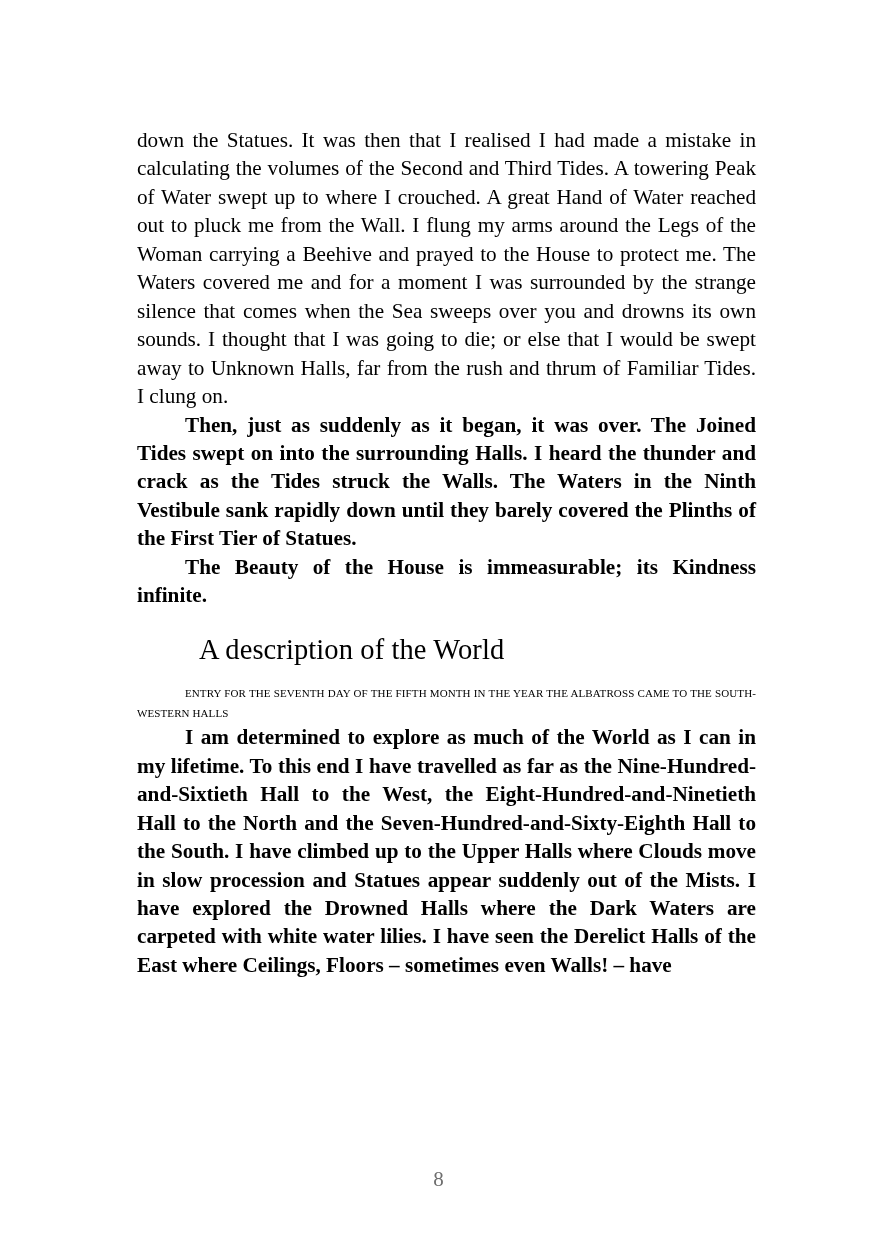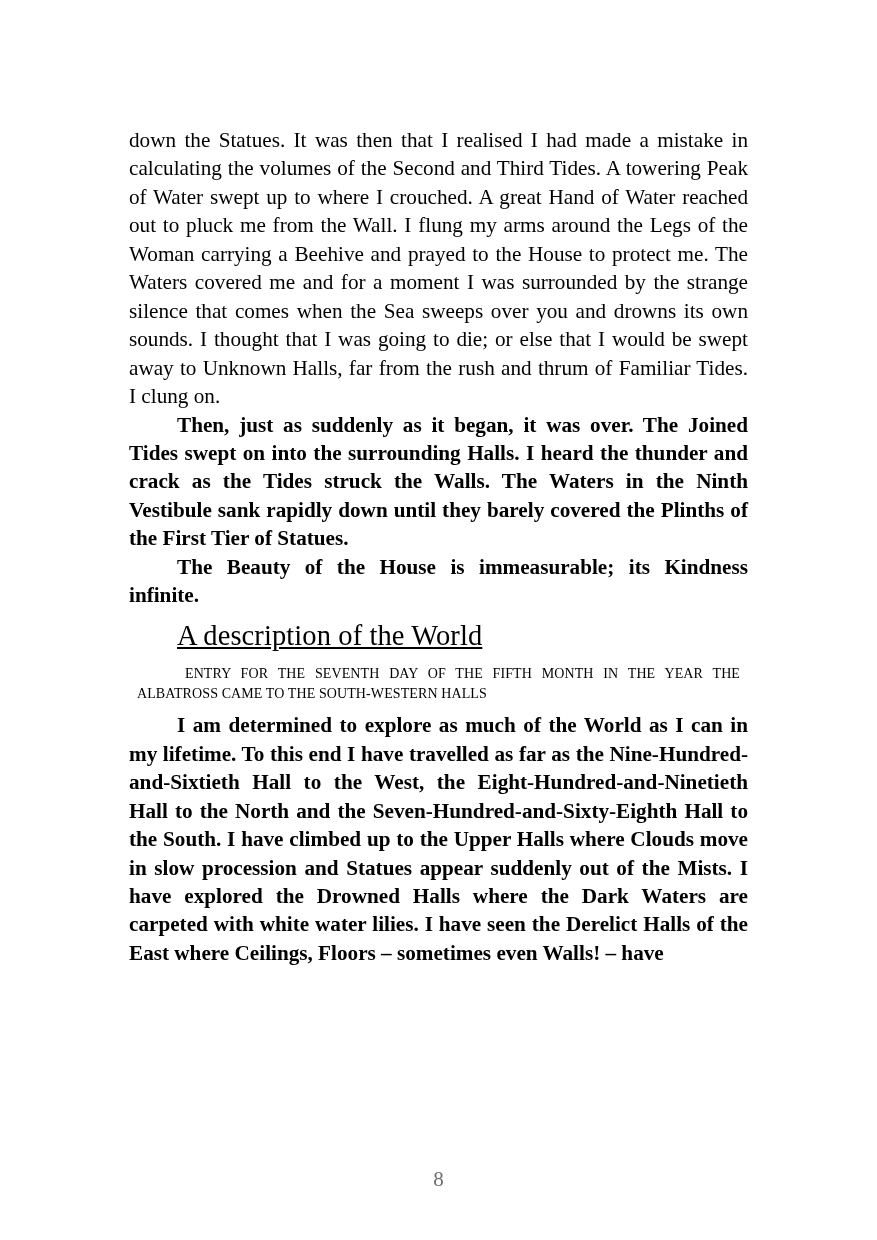--- a/index.html
+++ b/index.html
@@ -18,57 +18,56 @@
   .page {
     position: absolute;
     left: 0;
     top: 0;
     width: 877px;
     height: 1240px;
     overflow: hidden;
   }
   .text-block {
     position: absolute;
-    left: 129px;
+    left: 137px;
     top: 126px;
     width: 619px;
   }
   p.para {
     margin: 0;
     padding: 0;
     font-size: 21.2px;
     line-height: 28.45px;
     text-align: justify;
     text-justify: inter-word;
     -webkit-hyphens: none;
     hyphens: none;
     word-spacing: 0px;
   }
   p.para.indented {
     text-indent: 48px;
     font-weight: bold;
   }
   
   h2.section-heading {
-    margin: 0;
+    margin: 14px;
     padding: 0;
     font-size: 28.5px;
     line-height: 40px;
     font-weight: normal;
     text-indent: 48px;
     letter-spacing: 0.1px;
-    text-decoration: underline;
   }
   .entry-wrap {
-    font-size: 14px;
+    font-size: 11px;
     line-height: 19.8px;
     letter-spacing: 0.1px;
     text-align: justify;
     text-indent: 48px;
-    margin: 8px;
+    margin: 0;
     padding: 0;
   }
   .page-number {
     position: absolute;
     left: 0;
     top: 1165px;
     width: 877px;
     text-align: center;
     font-size: 21px;
     line-height: 28px;

